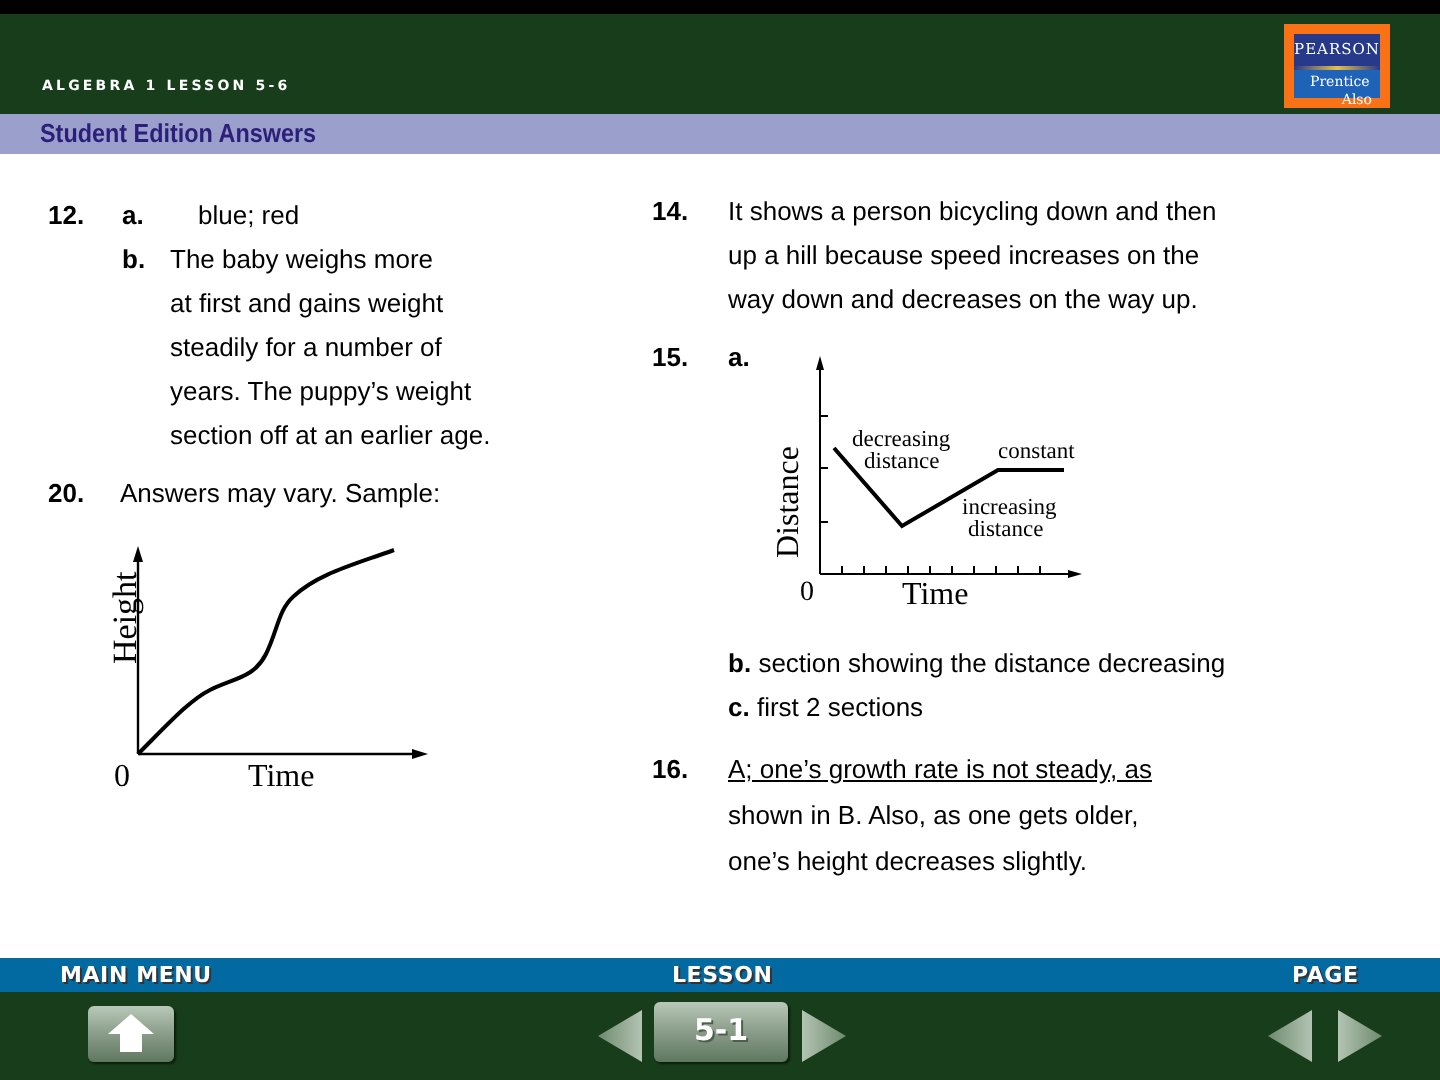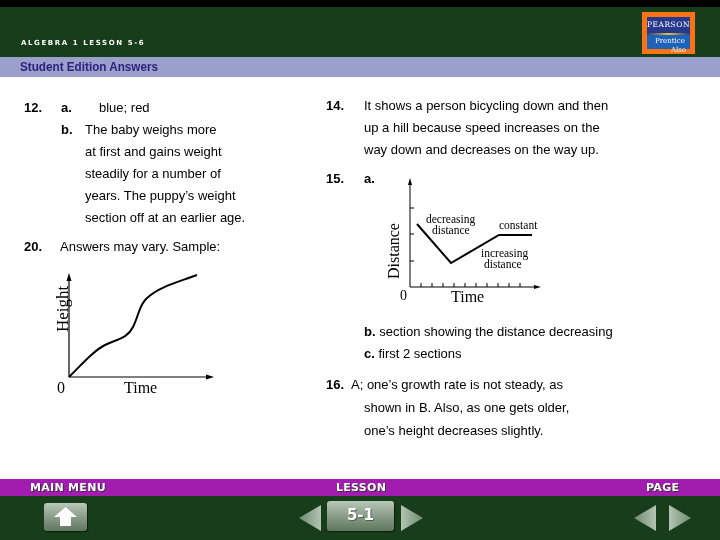--- a/index.html
+++ b/index.html
@@ -18,21 +18,21 @@
 
   .bandsub { position: absolute; left: 0; top: 57px; width: 720px; height: 20px; background: #9a9fcb; }
   .bandsub-text { position: absolute; left: 20px; top: 2px; color: #2b1f7a; font-weight: bold; font-size: 13px; font-family: "Liberation Sans", sans-serif; transform: scaleX(0.9); transform-origin: left; }
 
   .txt { position: absolute; font-size: 13px; line-height: 22px; white-space: nowrap; }
   .num { font-weight: bold; position: absolute; }
   .lbl { font-weight: bold; }
 
   .graph { position: absolute; }
 
-  .navlabels { position: absolute; left: 0; top: 479px; width: 720px; height: 17px; background: #a21caf; }
+  .navlabels { position: absolute; left: 0; top: 479px; width: 720px; height: 17px; background: #0369a1; }
   .navlabel { position: absolute; top: 2px; color: #fff; font-weight: bold; font-size: 11px; letter-spacing: 0.3px; text-shadow: 1px 1px 0 #333; font-family: "DejaVu Sans", sans-serif; }
   .navbar { position: absolute; left: 0; top: 496px; width: 720px; height: 44px; background: #173d1a; }
   .btn { position: absolute; border-radius: 3px; background: linear-gradient(to bottom, #b9c9b9 0%, #8ea08e 45%, #5f775f 100%); box-shadow: 1px 1px 1px #0b1f0c; cursor: pointer; }
   .btn-home { left: 44px; top: 7px; width: 43px; height: 28px; }
   .btn-lesson { left: 327px; top: 5px; width: 67px; height: 30px; }
   .btn-lesson span { position: absolute; left: 0; width: 100%; top: 5px; text-align: center; color: #fff; font-weight: bold; font-size: 15px; font-family: "DejaVu Sans", sans-serif; text-shadow: 1px 1px 0 #4c5f4c; }
   .arrow { position: absolute; cursor: pointer; }
 </style>
 </head>
 <body>
@@ -130,21 +130,21 @@
   <span class="lbl">b.</span>
   <span>section showing the distance decreasing</span>
 </div>
 <div class="txt" style="left:364px; top:343px;">
   <span class="lbl">c.</span>
   <span>first 2 sections</span>
 </div>
 
 <div class="txt" style="left:326px; top:374px;">
   <span class="num" style="left:0;">16.</span>
-  <span style="position:absolute; left:25px;">A; one’s growth rate is not steady, as</span>
+  <span style="position:absolute; left:38px;text-decoration:underline;">A; one’s growth rate is not steady, as</span>
 </div>
 <div class="txt" style="left:364px; top:397px;">shown in B. Also, as one gets older,</div>
 <div class="txt" style="left:364px; top:420px;">one’s height decreases slightly.</div>
 
 <div class="navlabels">
   <div class="navlabel" style="left:30px;">MAIN MENU</div>
   <div class="navlabel" style="left:336px;">LESSON</div>
   <div class="navlabel" style="left:646px;">PAGE</div>
 </div>
 

